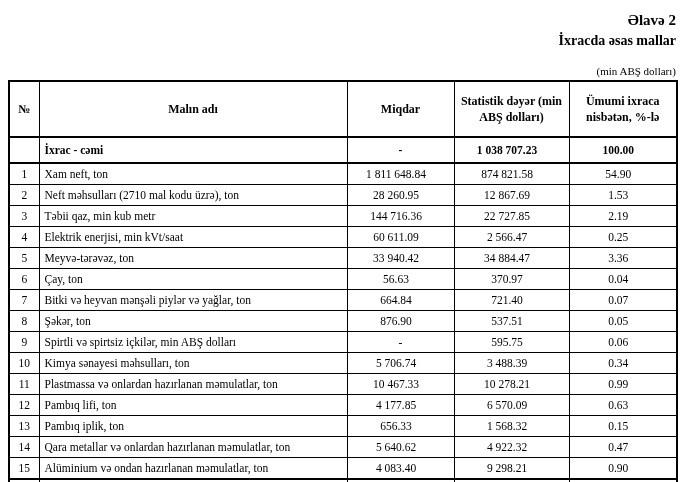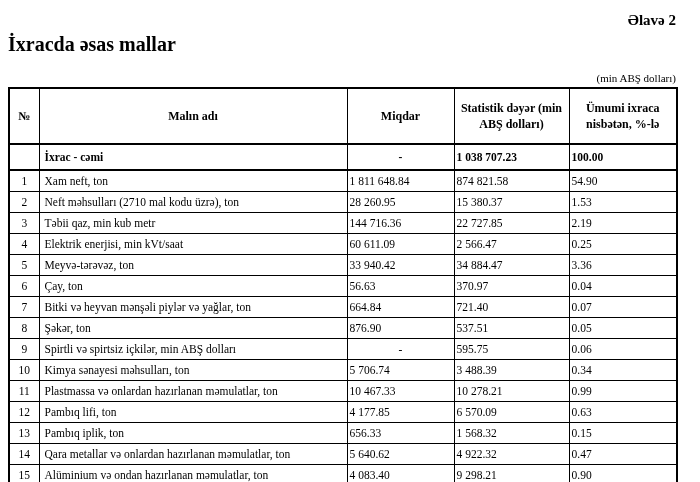--- a/index.html
+++ b/index.html
@@ -11,23 +11,23 @@
   }
   .sheet { padding:8px 24px 0 8px; }
 
   .appendix {
     text-align:right;
     font-weight:bold;
     font-size:15px;
     margin:4px 0 4px 0;
   }
   .doc-title {
-    text-align:left;
-    font-weight:bold;
-    font-size:20px;
+    text-align:right;
+    font-weight:bold;
+    font-size:14px;
     margin:2px 0 6px 0;
   }
   .unit-note {
     text-align:right;
     font-size:11px;
     margin:16px 0 3px 0;
   }
 
   table.main {
     border-collapse:collapse;
@@ -53,21 +53,21 @@
     height:50px;
     padding:2px 3px;
     font-size:12px;
     line-height:1.35;
     border-bottom:2px solid #000;
   }
   tbody td { height:18px; padding:1px 2px; }
 
   td.no   { text-align:center; padding:1px 0; }
   td.name { text-align:left; padding-left:5px; }
-  td.num  { text-align:left; padding-right:11px; }
+  td.num  { text-align:center; padding-right:11px; }
   td.dash { text-align:center; padding-right:2px; }
 
   tr.total-row td {
     font-weight:bold;
     height:22px;
     border-bottom:2px solid #000;
   }
   tr.total-row td.name { }
   tr.others-row td {
     font-weight:bold;
@@ -113,21 +113,21 @@
           <td class="no">1</td>
           <td class="name">Xam neft, ton</td>
           <td class="num">1 811 648.84</td>
           <td class="num">874 821.58</td>
           <td class="num">54.90</td>
         </tr>
         <tr>
           <td class="no">2</td>
           <td class="name">Neft məhsulları (2710 mal kodu üzrə), ton</td>
           <td class="num">28 260.95</td>
-          <td class="num">15 380.37</td>
+          <td class="num">12 867.69</td>
           <td class="num">1.53</td>
         </tr>
         <tr>
           <td class="no">3</td>
           <td class="name">Təbii qaz, min kub metr</td>
           <td class="num">144 716.36</td>
           <td class="num">22 727.85</td>
           <td class="num">2.19</td>
         </tr>
         <tr>

